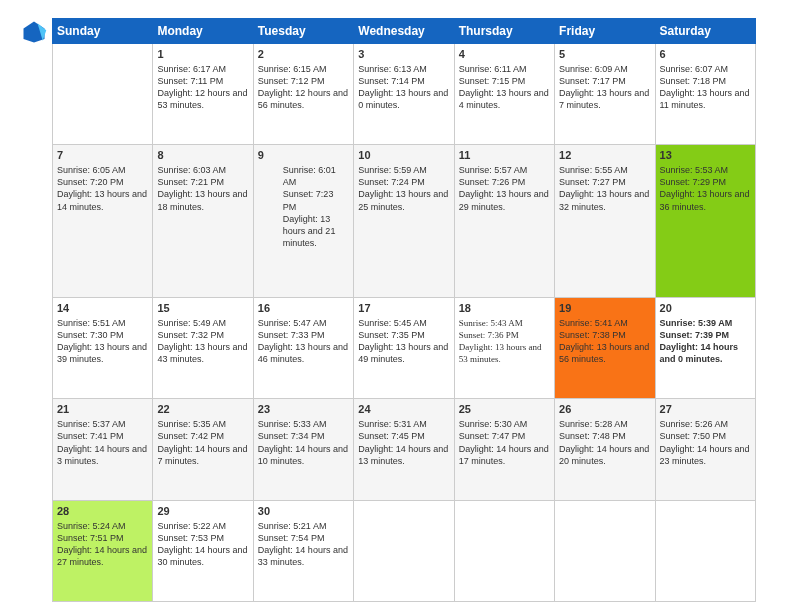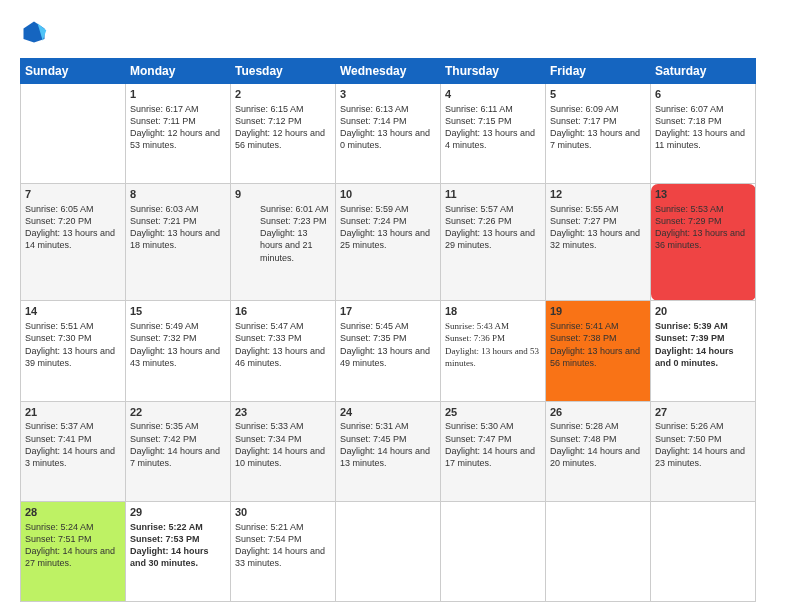--- a/index.html
+++ b/index.html
@@ -8,21 +8,21 @@
       height: 612px;
       font-family: Arial, sans-serif;
       background: #fff;
       overflow: hidden;
     }
     .page {
       width: 792px;
       height: 612px;
       padding: 18px 36px 10px 20px;
       display: flex;
-      flex-direction: column;
+      flex-direction: row;
     }
     .header {
       display: flex;
       justify-content: space-between;
       align-items: flex-start;
       margin-bottom: 12px;
     }
     .logo {
       display: flex;
       align-items: center;
@@ -204,21 +204,21 @@
             <div class="cell-info" style="white-space: pre-line;">Sunrise: 5:57 AM
 Sunset: 7:26 PM
 Daylight: 13 hours and 29 minutes.</div>
           </td>
           <td style="background: rgb(245, 245, 245);">
             <span class="day-number">12</span>
             <div class="cell-info" style="white-space: pre-line;">Sunrise: 5:55 AM
 Sunset: 7:27 PM
 Daylight: 13 hours and 32 minutes.</div>
           </td>
-          <td style="background: #ef4444; border-radius: 7px;">
+          <td style="background: #84cc16;">
             <span class="day-number">13</span>
             <div class="cell-info" style="white-space: pre-line;">Sunrise: 5:53 AM
 Sunset: 7:29 PM
 Daylight: 13 hours and 36 minutes.</div>
           </td>
         </tr>
         <tr>
           <td style="background: rgb(255, 255, 255);">
             <span class="day-number">14</span>
             <div class="cell-info" style="white-space: pre-line;">Sunrise: 5:51 AM
@@ -308,21 +308,21 @@
         </tr>
         <tr>
           <td style="background: #bef264;">
             <span class="day-number">28</span>
             <div class="cell-info" style="white-space: pre-line;">Sunrise: 5:24 AM
 Sunset: 7:51 PM
 Daylight: 14 hours and 27 minutes.</div>
           </td>
           <td style="background: rgb(255, 255, 255);">
             <span class="day-number">29</span>
-            <div class="cell-info" style="white-space: pre-line; font-weight: bold;">Sunrise: 5:22 AM
+            <div class="cell-info" style="white-space: pre-line;">Sunrise: 5:22 AM
 Sunset: 7:53 PM
 Daylight: 14 hours and 30 minutes.</div>
           </td>
           <td style="background: rgb(255, 255, 255);">
             <span class="day-number">30</span>
             <div class="cell-info" style="white-space: pre-line;">Sunrise: 5:21 AM
 Sunset: 7:54 PM
 Daylight: 14 hours and 33 minutes.</div>
           </td>
           <td class="empty-cell"></td>

